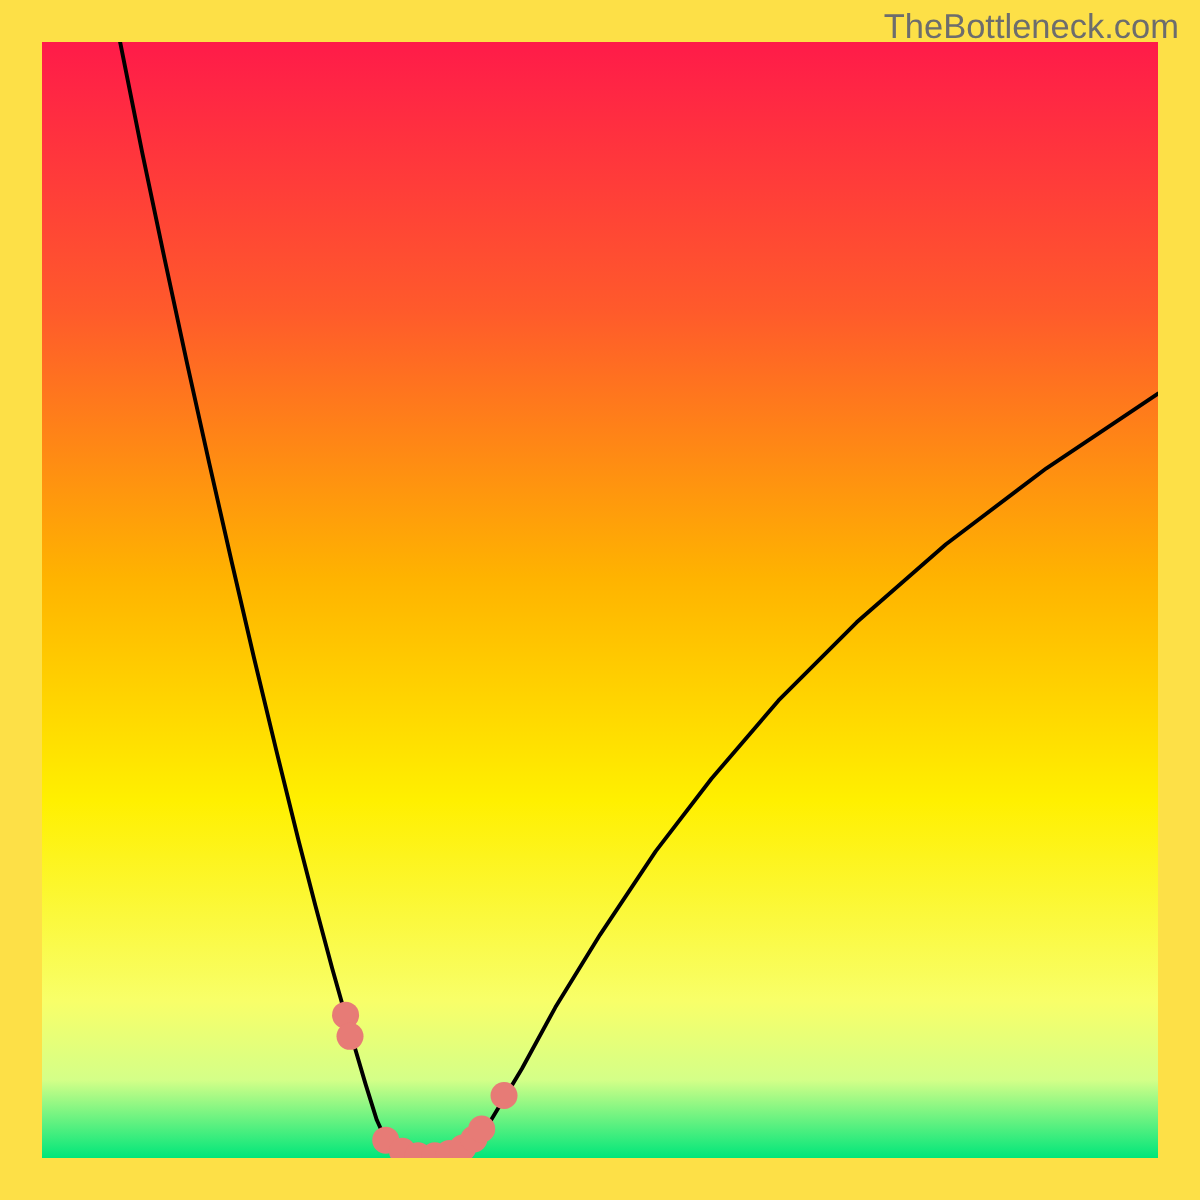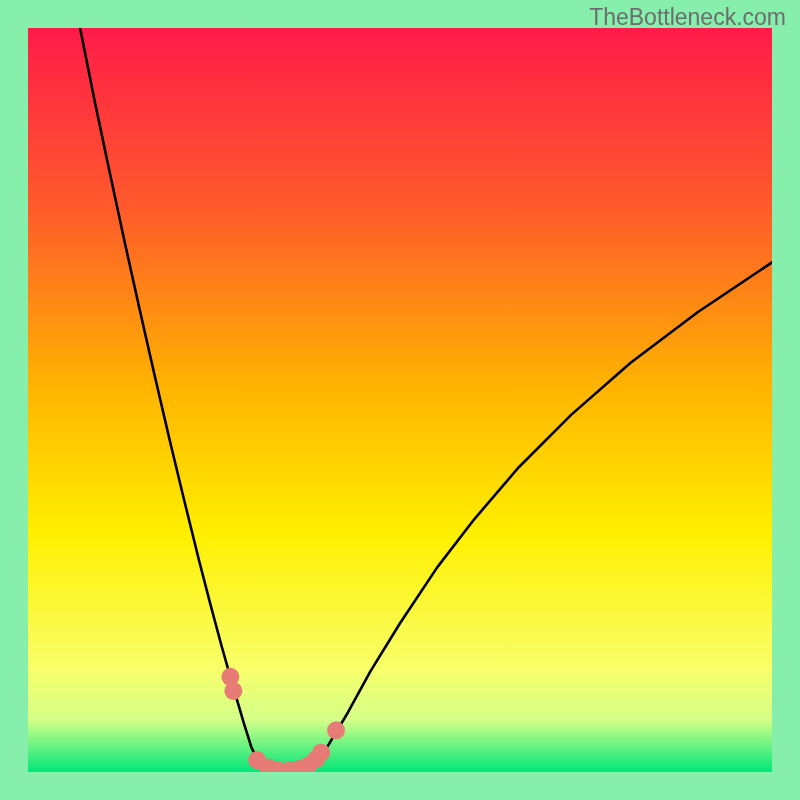--- a/index.html
+++ b/index.html
@@ -7,21 +7,21 @@
     padding: 0;
     width: 800px;
     height: 800px;
     overflow: hidden;
     background: #000;
     font-family: Arial, Helvetica, sans-serif;
   }
   .frame {
     position: absolute;
     inset: 0;
-    background: #86efac;
+    background: #fde047;
   }
   .plot {
     position: absolute;
     left: 28px;
     top: 28px;
     width: 744px;
     height: 744px;
     overflow: hidden;
   }
   .watermark {

